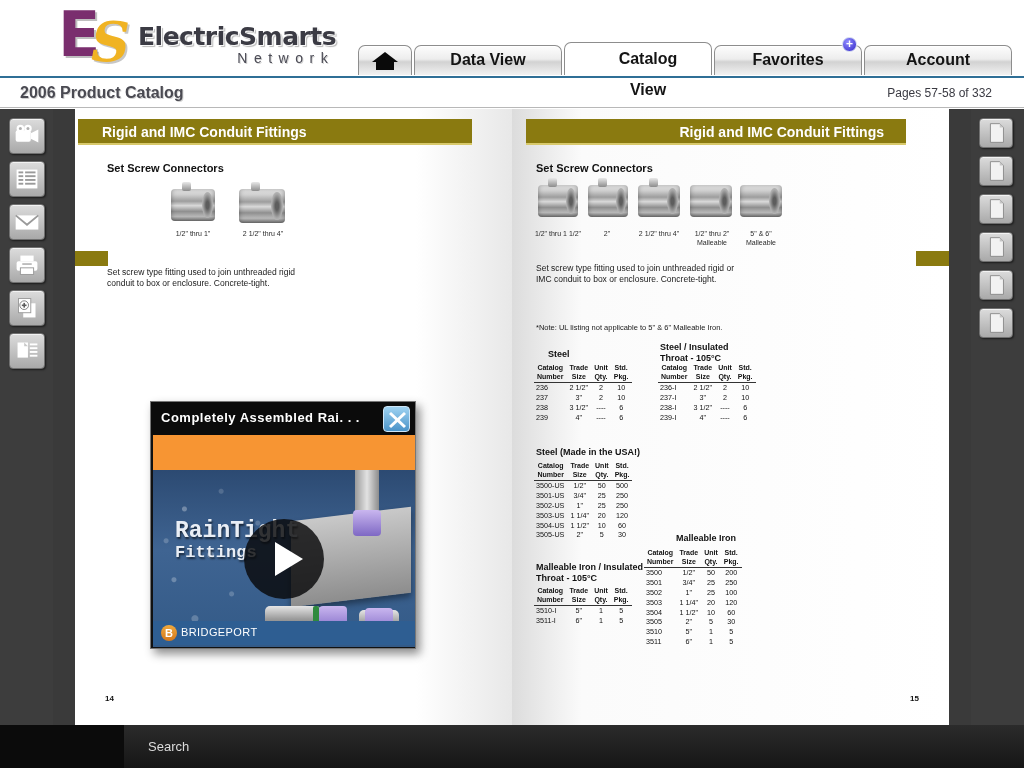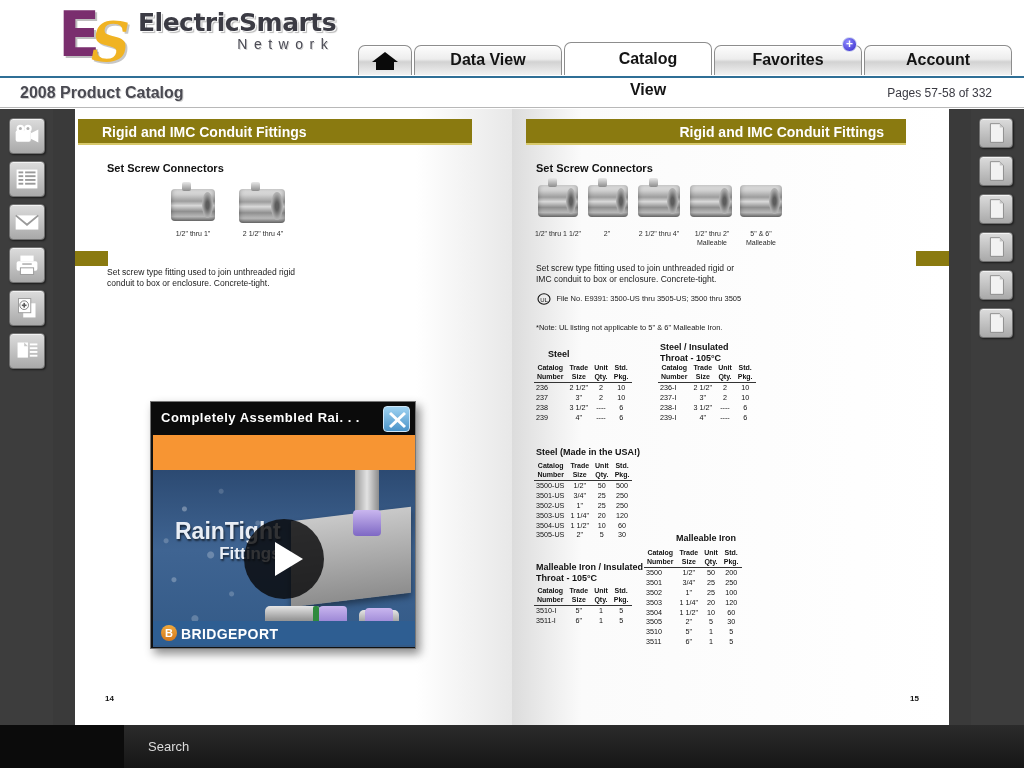--- a/index.html
+++ b/index.html
@@ -30,21 +30,21 @@
     line-height: 54px;
     text-shadow: 2px 2px 0 rgba(0,0,0,0.25);
   }
   .logo-s {
     position: absolute; left: 33px; top: 9px;
     font-family: "DejaVu Serif", serif;
     font-size: 54px; font-weight: bold; color: #F0B323;
     line-height: 50px; font-style: italic;
     text-shadow: 2px 2px 0 rgba(0,0,0,0.22);
   }
-  .logo-text { }
+  .logo-text { margin-top: 14px; }
   .logo-title {
     font-family: "DejaVu Sans", sans-serif;
     font-size: 25px; font-weight: bold; color: #3b3b44;
     letter-spacing: -0.5px;
     text-shadow: 1px 1px 0 rgba(255,255,255,0.9), 2px 2px 1px rgba(0,0,0,0.28);
   }
   .logo-sub {
     font-size: 14px; color: #4b4b55; letter-spacing: 6.5px;
     text-align: right; margin-top: -1px; padding-right: 2px;
     font-weight: normal;
@@ -284,22 +284,21 @@
       radial-gradient(circle at 30% 70%, rgba(255,255,255,0.20) 0 2px, transparent 3px),
       radial-gradient(circle at 16% 84%, rgba(255,255,255,0.22) 0 3px, transparent 4px),
       radial-gradient(circle at 40% 30%, rgba(255,255,255,0.18) 0 2px, transparent 3px),
       radial-gradient(circle at 5% 40%, rgba(255,255,255,0.20) 0 2px, transparent 3px),
       radial-gradient(circle at 26% 12%, rgba(255,255,255,0.16) 0 2px, transparent 3px);
   }
   .vid-wordmark {
     position: absolute; left: 22px; top: 48px;
     color: #e9eef5; font-size: 23px; font-weight: bold;
     text-shadow: 1px 2px 2px rgba(0,0,0,0.6);
-    font-family: Liberation Sans, sans-serif;
-    text-align: right;
+    font-family: Liberation Mono, monospace;
   }
   .vid-wordmark .sub {
     display: block; font-size: 17px; margin-top: -1px;
   }
   .plate {
     position: absolute; right: 4px; top: 44px; width: 120px; height: 86px;
     background: linear-gradient(to bottom, #c9c9c9, #8d8d8d);
     transform: skewY(-7deg);
     box-shadow: 0 4px 6px rgba(0,0,0,0.4);
   }
@@ -338,21 +337,21 @@
   }
   .bp-logo {
     position: absolute; left: 8px; top: 4px;
     width: 16px; height: 16px; border-radius: 50%;
     background: linear-gradient(to bottom, #f0a93c, #d4781c);
     color: #fff; font-size: 11px; font-weight: bold; line-height: 16px;
     text-align: center;
   }
   .bp-name {
     position: absolute; left: 28px; top: 5px;
-    color: #fff; font-size: 14px; font-weight: bold; letter-spacing: 0.4px;
+    color: #fff; font-size: 11px; font-weight: normal; letter-spacing: 0.4px;
   }
 
   
   .bottombar {
     position: absolute; left: 0; top: 725px; width: 1024px; height: 43px;
     background: linear-gradient(to bottom, #2b2b2b, #161616);
   }
   .bb-black { position: absolute; left: 0; top: 0; width: 124px; height: 43px; background: #0b0b0b; }
   .bb-label {
     position: absolute; left: 148px; top: 14px;
@@ -387,21 +386,21 @@
       <div class="tab w-catalog active">Catalog View</div>
       <div class="tab w-fav">
         <span>Favorites</span>
         <span class="fav-badge">+</span>
       </div>
       <div class="tab w-acct">Account</div>
     </div>
   </div>
 
   <div class="title-strip">
-    <div class="catalog-title">2008 Product Catalog</div>
+    <div class="catalog-title">2006 Product Catalog</div>
     <div class="page-count">Pages 57-58 of 332</div>
   </div>
 
   <div class="viewer">
 
     <div class="rail left">
       <div class="rail-btn" style="top:9px">
         <svg class="ricon" viewBox="0 0 36 36">
           <rect x="6" y="12" width="16" height="12" rx="2" fill="#fff"></rect>
           <polygon points="22,15 30,11 30,25 22,21" fill="#fff"></polygon>
@@ -556,27 +555,20 @@
           <div class="prod-caption" style="left:218px; top:120px; width:62px;">
             <span>5" &amp; 6"</span><br>
             <span>Malleable</span>
           </div>
 
           <div class="gold-tab" style="right:0; top:142px;"></div>
 
           <div class="body-text" style="left:24px; top:154px; width:260px;">Set screw type fitting used to join unthreaded rigid or</div>
           <div class="body-text" style="left:24px; top:165px; width:260px;">IMC conduit to box or enclosure. Concrete-tight.</div>
 
-          <div style="position:absolute; left:24px; top:180px;">
-            <svg width="16" height="12" style="vertical-align:middle">
-              <ellipse cx="8" cy="6" rx="6" ry="5.2" fill="none" stroke="#111" stroke-width="1.1"></ellipse>
-              <text x="8" y="9" font-size="6" text-anchor="middle" fill="#111" font-family="Liberation Sans">UL</text>
-            </svg>
-            <span class="note-text" style="position:static; vertical-align:middle;">File No. E9391:  3500-US thru 3505-US; 3500 thru 3505</span>
-          </div>
           <div class="note-text" style="left:24px; top:214px;">*Note: UL listing not applicable to 5" &amp; 6" Malleable Iron.</div>
 
           <div class="tbl-title" style="left:36px; top:240px;">Steel</div>
           <table class="cat" style="left:22px; top:255px;">
             <thead>
               <tr>
                 <th>Catalog</th>
                 <th>Trade</th>
                 <th>Unit</th>
                 <th>Std.</th>

